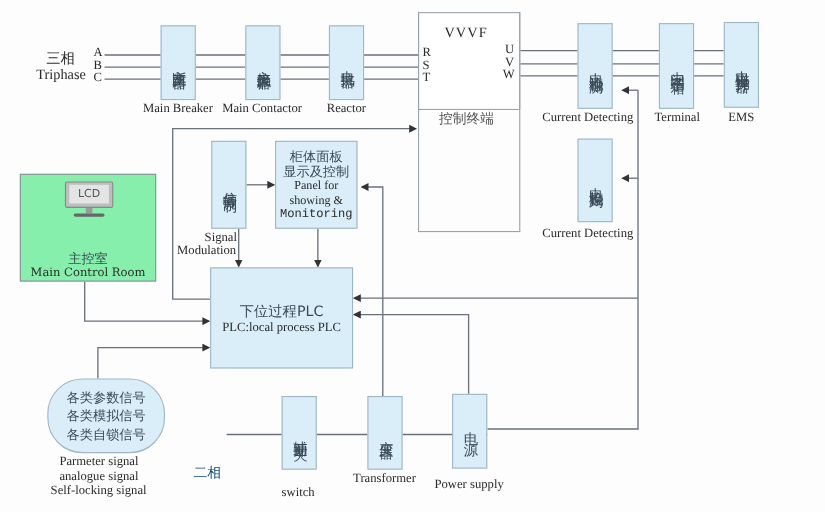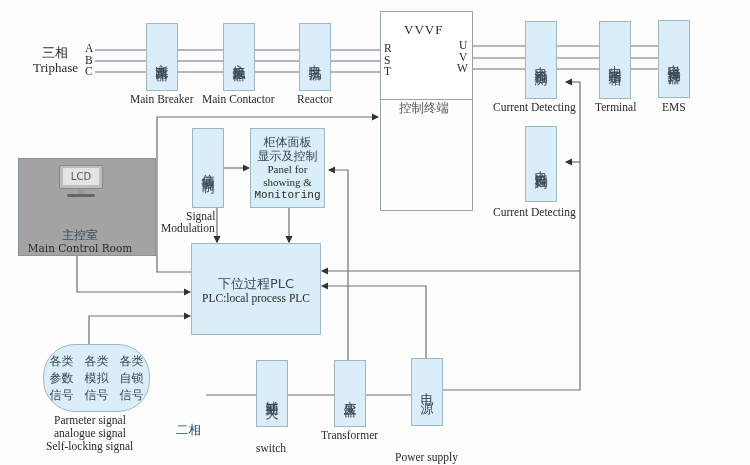--- a/index.html
+++ b/index.html
@@ -96,21 +96,21 @@
 <div class="box" style="left:658px;top:20px;width:32px;height:78px;">
     <span class="vtext">电磁搅拌器</span>
   </div>
 <div class="lbl" style="left:662px;top:101px;">EMS</div>
 
 <div class="box" style="left:525px;top:126px;width:32px;height:76px;">
     <span class="vtext">电流检则</span>
   </div>
 <div class="lbl" style="left:493px;top:206px;">Current Detecting</div>
 
-<div style="position:absolute;left:18px;top:158px;width:138px;height:98px;border:1px solid #8a939b;background:#a3a3a3;box-sizing:border-box;">
+<div style="position:absolute;left:18px;top:158px;width:124px;height:98px;border:1px solid #8a939b;background:#86efac;box-sizing:border-box;">
   <div style="position:absolute;left:40px;top:6px;width:44px;height:34px;">
     <div style="position:absolute;left:0;top:0;width:44px;height:24px;background:#bdbdbd;border:1px solid #888;border-radius:2px;box-sizing:border-box;"></div>
     <div style="position:absolute;left:4px;top:3px;width:36px;height:17px;background:#e4e4e4;display:flex;align-items:center;justify-content:center;font-family:'DejaVu Sans',sans-serif;font-size:10px;color:#555;">LCD</div>
     <div style="position:absolute;left:19px;top:24px;width:6px;height:5px;background:#999;"></div>
     <div style="position:absolute;left:8px;top:29px;width:28px;height:3px;background:#666;border-radius:2px;"></div>
   </div>
   <div style="position:absolute;left:0;top:70px;width:122px;text-align:center;">
     <div class="cn" style="font-size:12px;color:#3a4a55;line-height:13px;">主控室</div>
     <div style="font-size:10.5px;line-height:12px;">Main Control Room</div>
   </div>
@@ -128,21 +128,21 @@
   <div style="font-family:'Liberation Serif',serif;font-size:11px;line-height:13px;color:#2a2a2a;">Panel for</div>
   <div style="font-family:'Liberation Serif',serif;font-size:11px;line-height:13px;color:#2a2a2a;">showing &amp;</div>
   <div style="font-family:Liberation Mono, monospace;font-size:11px;line-height:13px;color:#2a2a2a;">Monitoring</div>
 </div>
 
 <div class="box" style="left:191px;top:243px;width:130px;height:92px;flex-direction:column;">
   <div class="cn" style="font-size:13px;line-height:17px;">下位过程PLC</div>
   <div style="font-family:'Liberation Serif',serif;font-size:11.5px;color:#2a2a2a;">PLC:local process PLC</div>
 </div>
 
-<div class="box" style="left:43px;top:344px;width:107px;height:68px;flex-direction:row;border-radius:32px;">
+<div class="box" style="left:43px;top:344px;width:107px;height:68px;flex-direction:column;border-radius:32px;">
   <div class="cn" style="font-size:12px;line-height:17px;">各类参数信号</div>
   <div class="cn" style="font-size:12px;line-height:17px;">各类模拟信号</div>
   <div class="cn" style="font-size:12px;line-height:17px;">各类自锁信号</div>
 </div>
 <div class="lbl" style="left:54px;top:414px;">Parmeter signal</div>
 <div class="lbl" style="left:54px;top:427px;">analogue signal</div>
 <div class="lbl" style="left:46px;top:440px;">Self-locking signal</div>
 
 <div class="lbl cn" style="left:176px;top:388px;font-size:12.5px;color:#0c4a6e;margin-top:34px;">二相</div>
 
@@ -151,13 +151,13 @@
   </div>
 <div class="lbl" style="left:250px;top:429px;margin-top:36px;">Auxiliary</div>
 <div class="lbl" style="left:256px;top:442px;">switch</div>
 <div class="box" style="left:334px;top:360px;width:32px;height:67px;">
     <span class="vtext">变压器</span>
   </div>
 <div class="lbl" style="left:321px;top:429px;">Transformer</div>
 <div class="box" style="left:411px;top:358px;width:32px;height:68px;">
     <span class="vtext" style="letter-spacing:10px;">电源</span>
   </div>
-<div class="lbl" style="left:395px;top:451px;">Power supply</div>
+<div class="lbl" style="left:395px;top:435px;">Power supply</div>
 
 </body></html>

